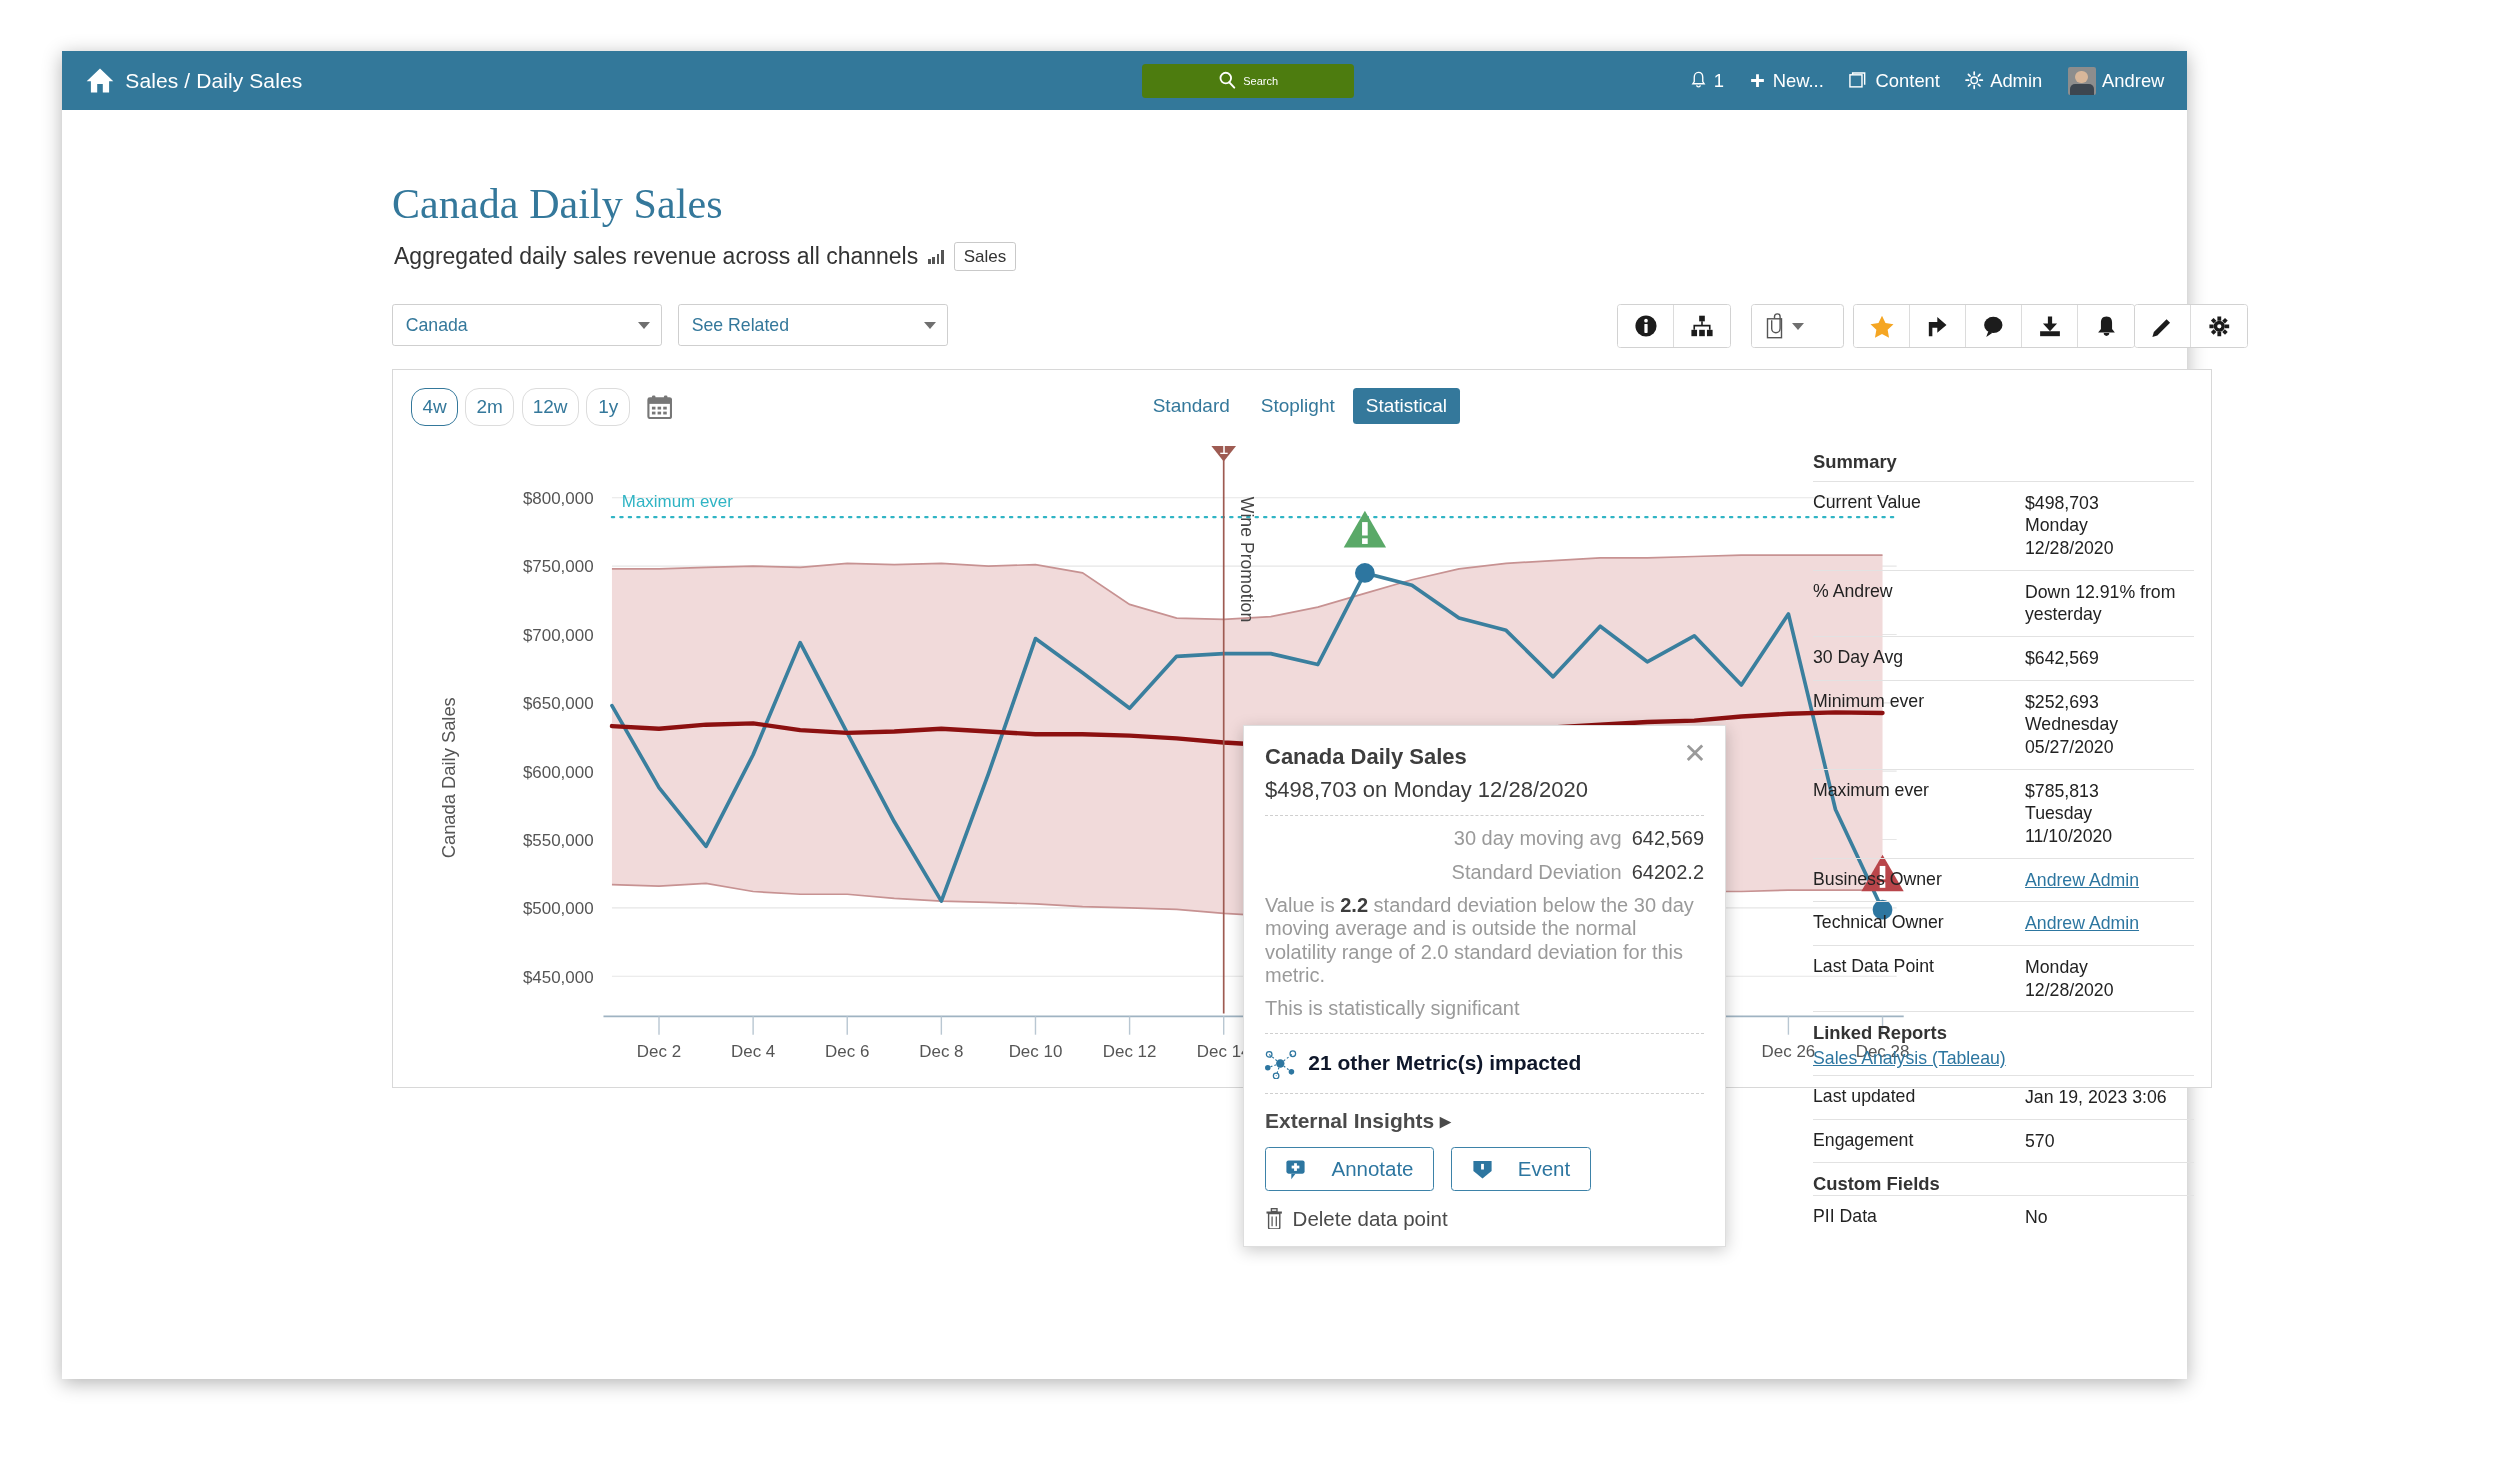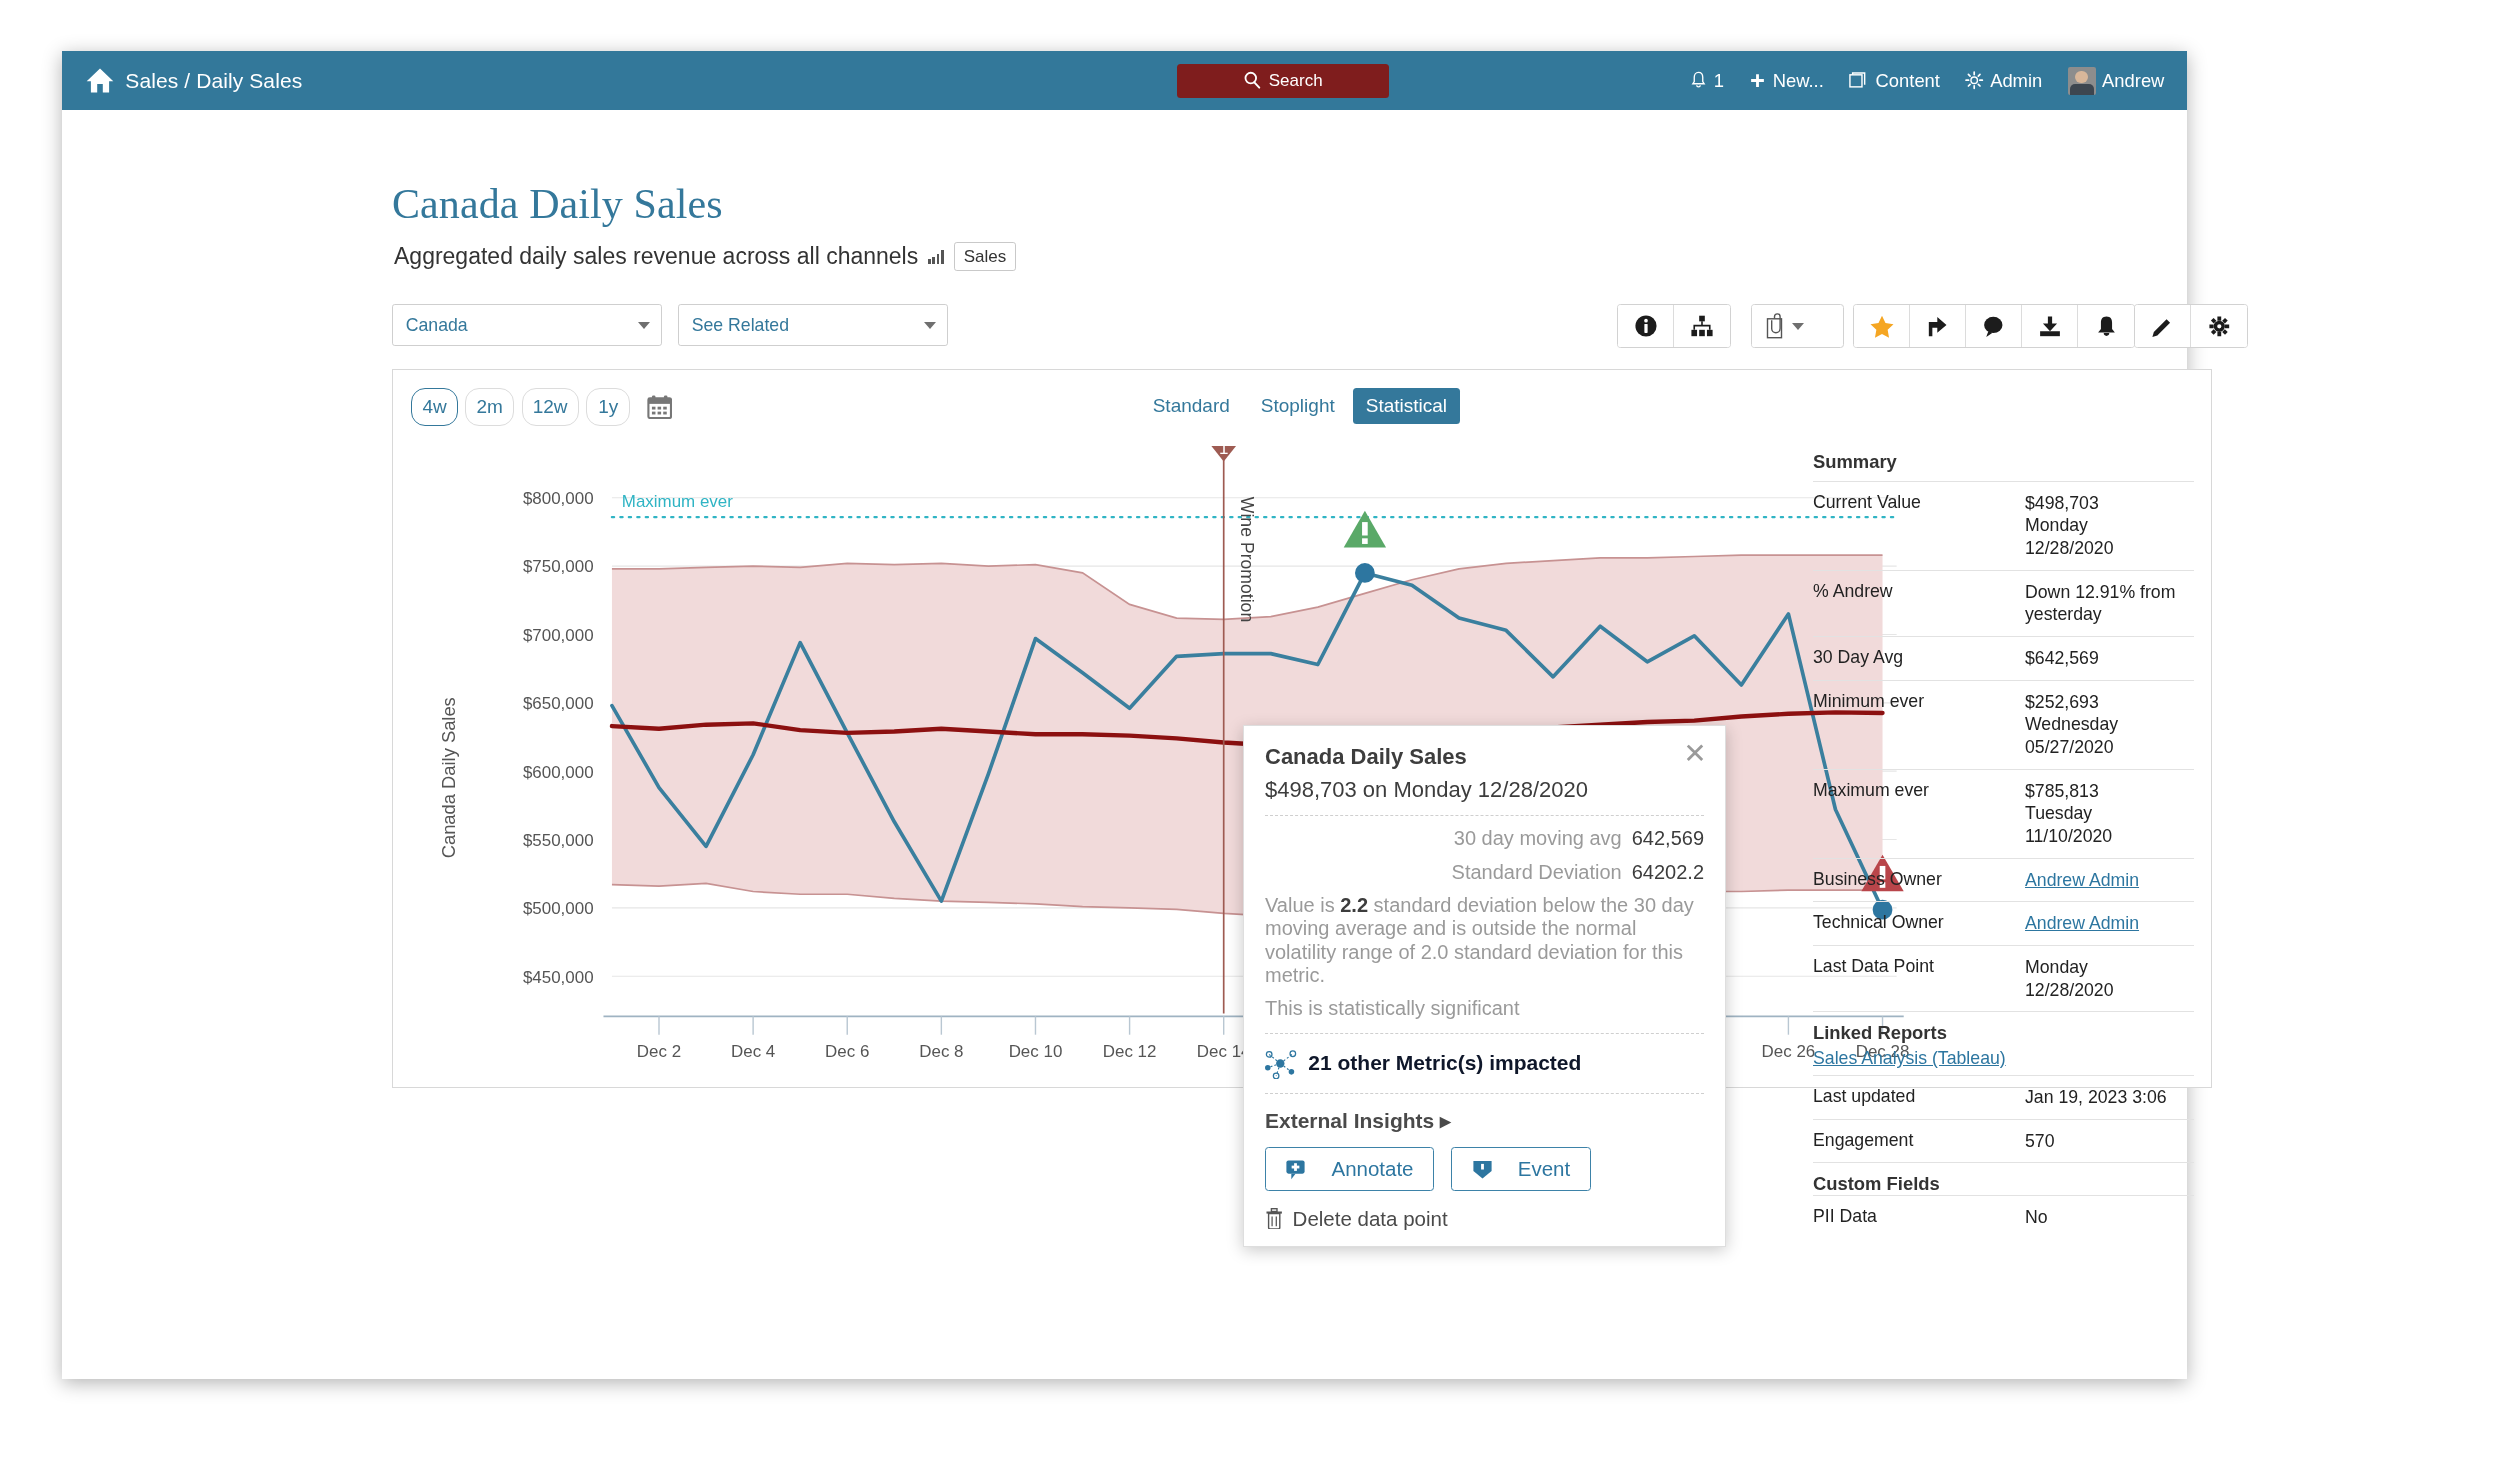--- a/index.html
+++ b/index.html
@@ -26,23 +26,23 @@
     background:#33789a;
     display:flex; align-items:center;
   }
   .brandzone { display:flex; align-items:center; gap:11.3px; padding-left:24px; }
   .home-icon { width:28px; height:27px; display:block; }
   .breadcrumb {
     color:#ffffff; font-size:21px; letter-spacing:0.1px; white-space:nowrap;
   }
   .searchbtn {
     position:absolute; left:1080px; top:12.7px; width:212px; height:34px;
-    background:#7f1d1d; border-radius:3.5px;
+    background:#4d7c0f; border-radius:3.5px;
     display:flex; align-items:center; justify-content:center; gap:7px;
-    color:#fff; font-size:17px;margin-left:35px;
+    color:#fff; font-size:11px;
   }
   .navright {
     position:absolute; right:22.6px; top:0; height:59px;
     display:flex; align-items:center; gap:25.4px;
     color:#ffffff; font-size:18.4px; white-space:nowrap;
   }
   .navitem { display:flex; align-items:center; gap:6.4px; }
   .avatar {
     width:28px; height:28px; border-radius:2.1px; overflow:hidden;
     background:#8d8d8d; position:relative; flex:none;

